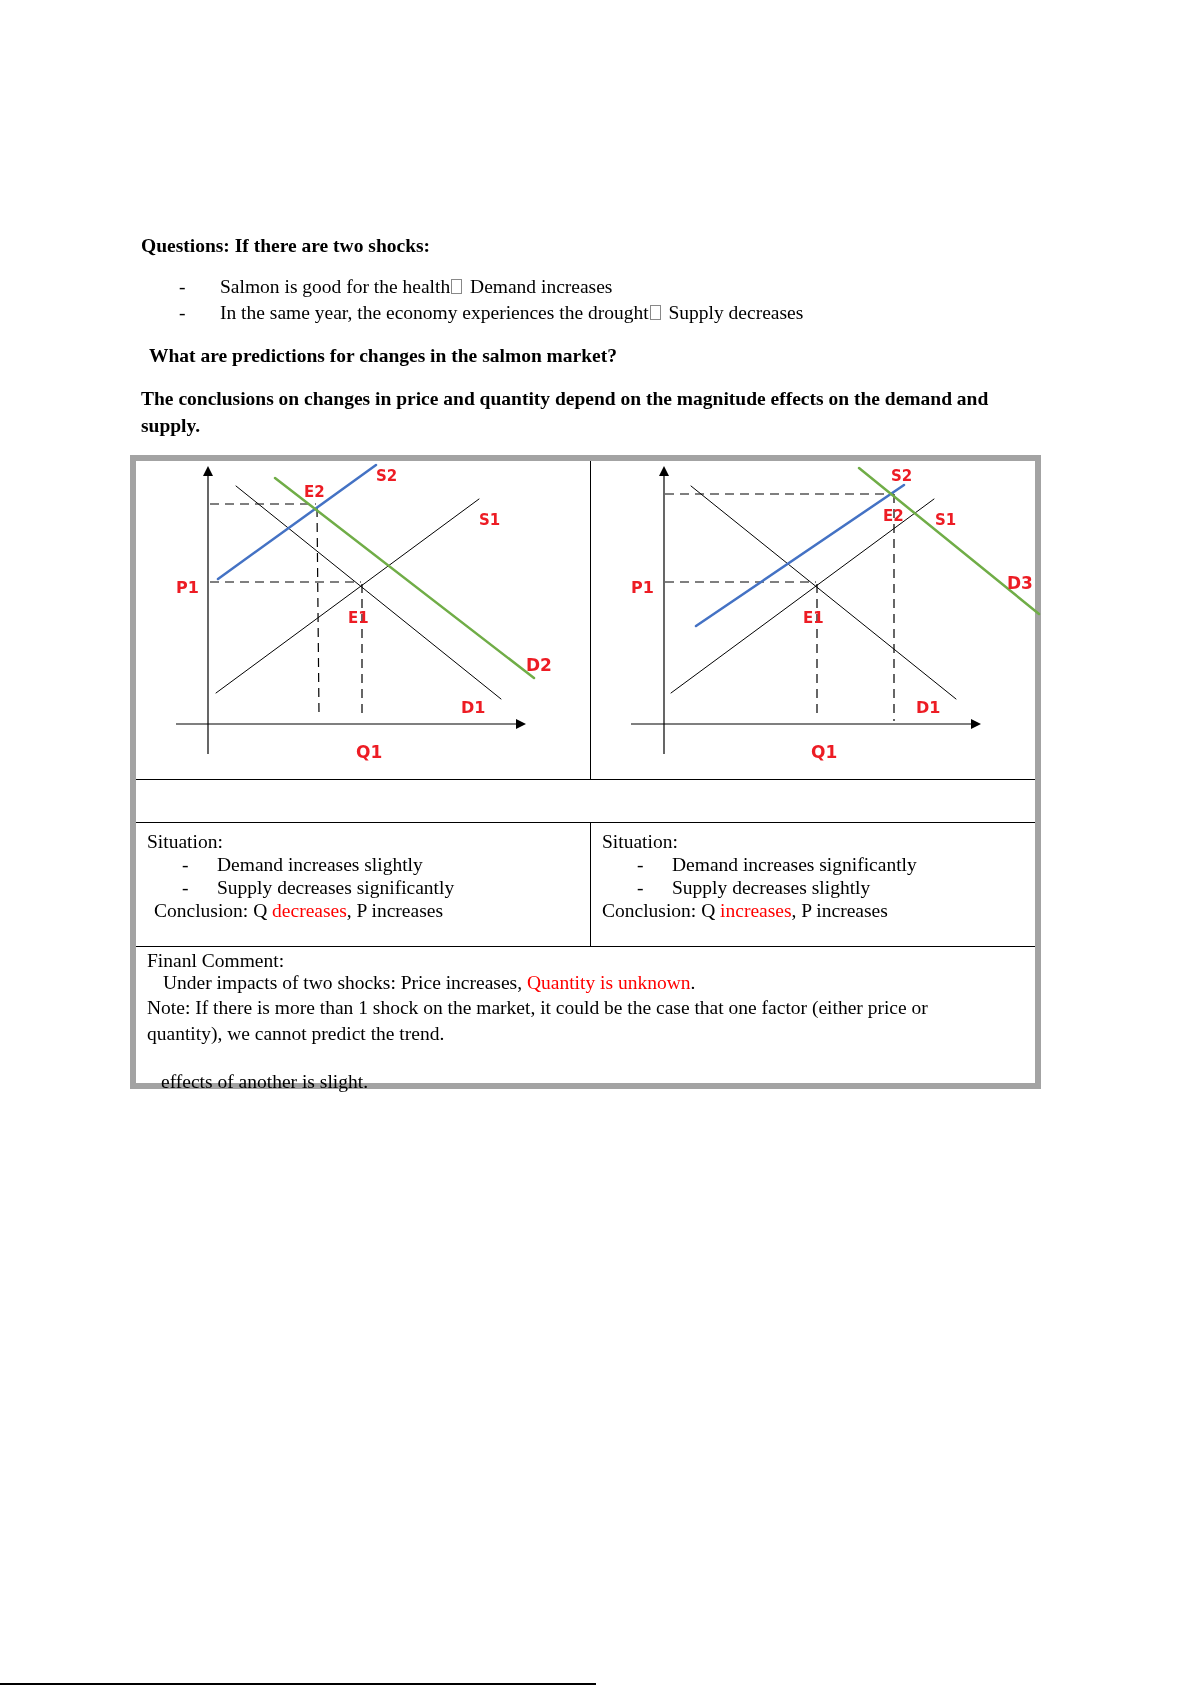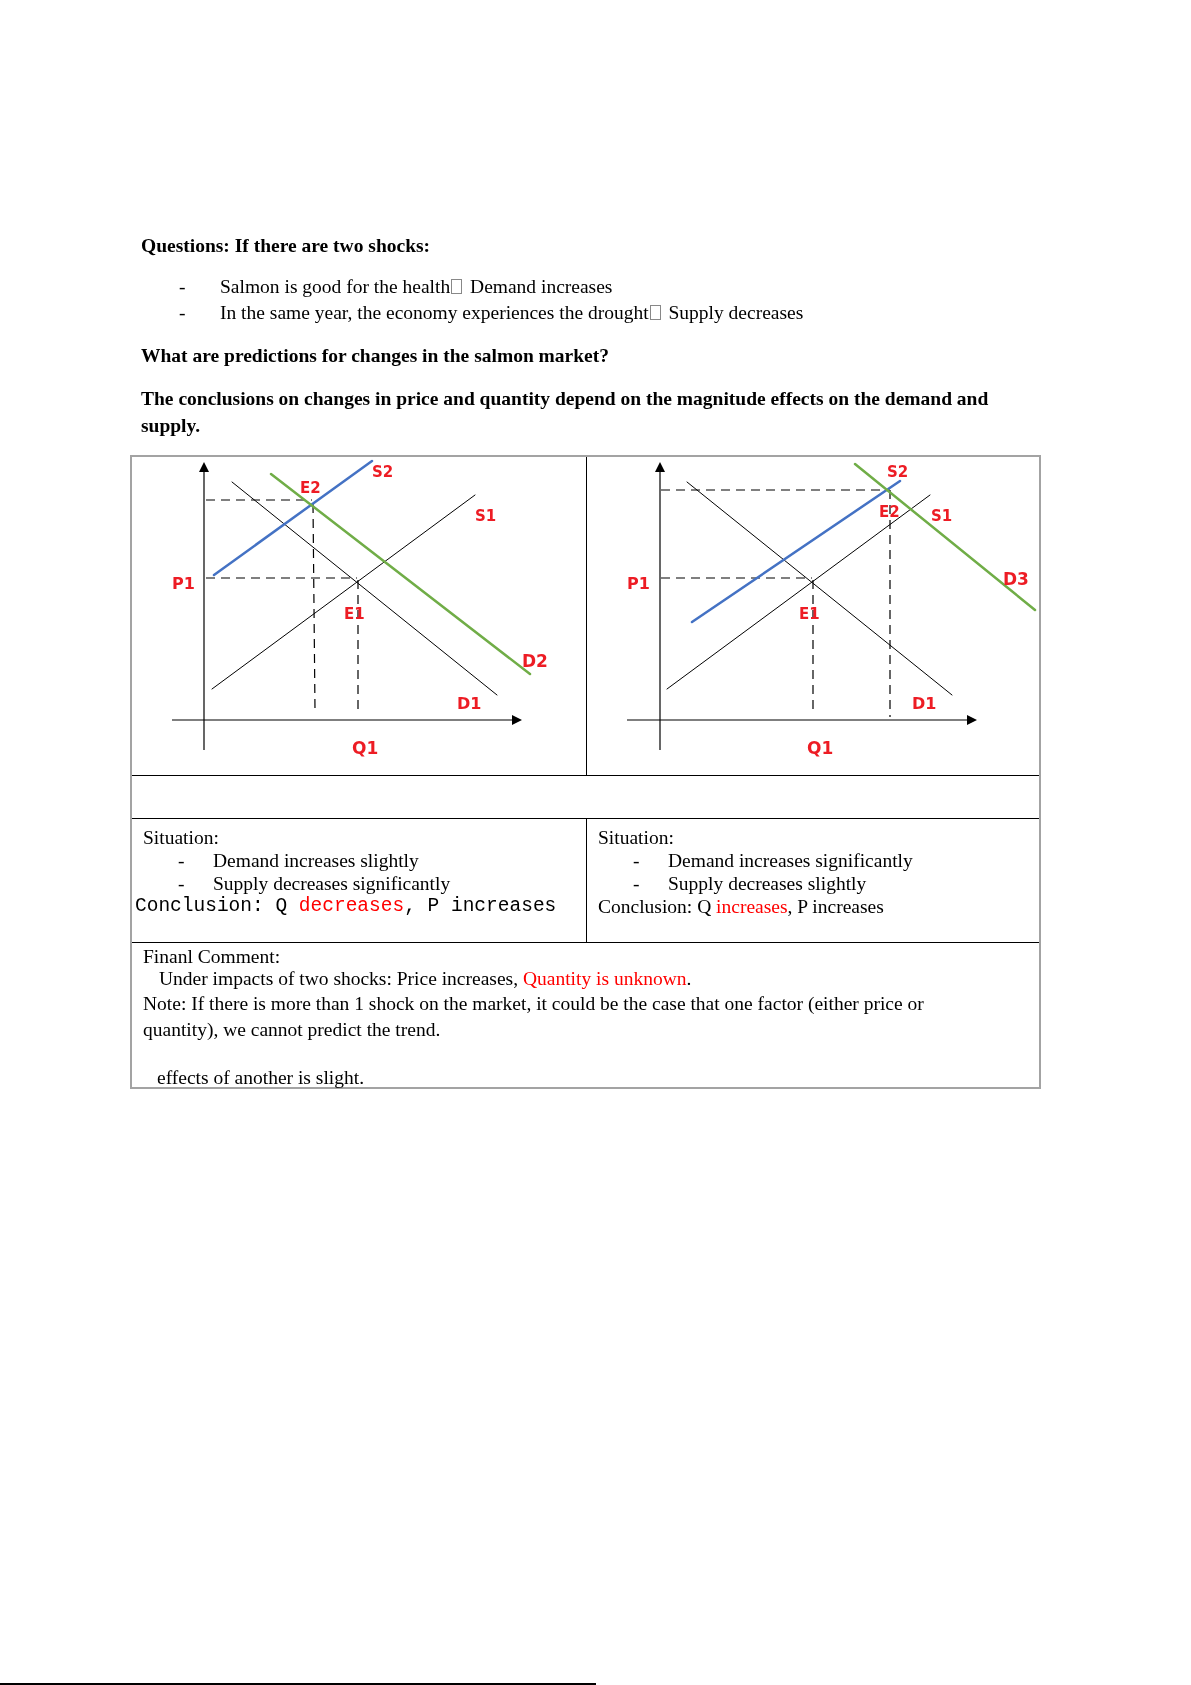--- a/index.html
+++ b/index.html
@@ -8,21 +8,21 @@
     font-family: "Liberation Serif", "DejaVu Serif", serif;
     color: #000; font-size: 19.5px;
   }
   .p { position: absolute; left: 141px; white-space: nowrap; line-height: 22px; font-weight: bold; }
   .bullet { position: absolute; white-space: nowrap; line-height: 22px; }
   .bullet .dash { position: absolute; left: 0; }
   .bullet .txt { position: absolute; left: 33px; margin-left: 8px; }
   .box { display: inline-block; width: 11px; height: 15px; border: 1px solid #888; vertical-align: -1px; margin: 0 3px 0 1px; box-sizing: border-box; }
   .red { color: #ff0000; }
 
-  .table { position: absolute; left: 130px; top: 455px; width: 911px; height: 634px; border: 2px solid #a3a3a3; box-sizing: border-box; }
+  .table { position: absolute; left: 130px; top: 455px; width: 911px; height: 634px; border: 6px solid #a3a3a3; box-sizing: border-box; }
   .hline { position: absolute; left: 0; width: 100%; height: 0; border-top: 1.5px solid #000; }
   .vline { position: absolute; width: 0; border-left: 1.5px solid #000; }
   .cell-text { position: absolute; white-space: nowrap; line-height: 25px; }
   .chart { position: absolute; top: 0; }
   .chart svg { display: block; }
   .label { font-family: "DejaVu Sans", sans-serif; font-weight: bold; fill: #ed1c24; }
   .bottom-rule { position: absolute; left: 0; top: 1683px; width: 596px; height: 2px; background: #000; }
 </style>
 </head>
 <body>
@@ -31,21 +31,21 @@
 
 <div class="bullet" style="left:179px; top:276px;">
   <span class="dash">-</span>
   <span class="txt"><span>Salmon is good for the health</span><span class="box"></span><span> Demand increases</span></span>
 </div>
 <div class="bullet" style="left:179px; top:302px;">
   <span class="dash">-</span>
   <span class="txt"><span>In the same year, the economy experiences the drought</span><span class="box"></span><span> Supply decreases</span></span>
 </div>
 
-<div class="p" style="top:345px;">What are predictions for changes in the salmon market?</div>
+<div class="p" style="top:345px;margin-left:8px;">What are predictions for changes in the salmon market?</div>
 <div class="p" style="top:388px;">The conclusions on changes in price and quantity depend on the magnitude effects on the demand and</div>
 <div class="p" style="top:415px;">supply.</div>
 
 <div class="table">
 
   <div class="vline" style="left:454px; top:0; height:319px;"></div>
   <div class="hline" style="top:318px;"></div>
   <div class="hline" style="top:361px;"></div>
   <div class="vline" style="left:454px; top:362px; height:124px;"></div>
   <div class="hline" style="top:485px;"></div>
@@ -98,21 +98,21 @@
         <text x="220" y="297" class="label" font-size="17">Q1</text>
       </svg>
   </div>
 
 
   <div class="cell-text" style="left:11px; top:368px;">Situation:</div>
   <div class="cell-text" style="left:46px; top:391px;">-</div>
   <div class="cell-text" style="left:81px; top:391px;">Demand increases slightly</div>
   <div class="cell-text" style="left:46px; top:414px;">-</div>
   <div class="cell-text" style="left:81px; top:414px;">Supply decreases significantly</div>
-  <div class="cell-text" style="left:3px; top:437px;font-family:Liberation Mono, monospace;">
+  <div class="cell-text" style="left:18px; top:437px;">
     <span>Conclusion: Q </span><span class="red">decreases</span><span>, P increases</span>
   </div>
 
   <div class="cell-text" style="left:466px; top:368px;">Situation:</div>
   <div class="cell-text" style="left:501px; top:391px;">-</div>
   <div class="cell-text" style="left:536px; top:391px;">Demand increases significantly</div>
   <div class="cell-text" style="left:501px; top:414px;">-</div>
   <div class="cell-text" style="left:536px; top:414px;">Supply decreases slightly</div>
   <div class="cell-text" style="left:466px; top:437px;">
     <span>Conclusion: Q </span><span class="red">increases</span><span>, P increases</span>

